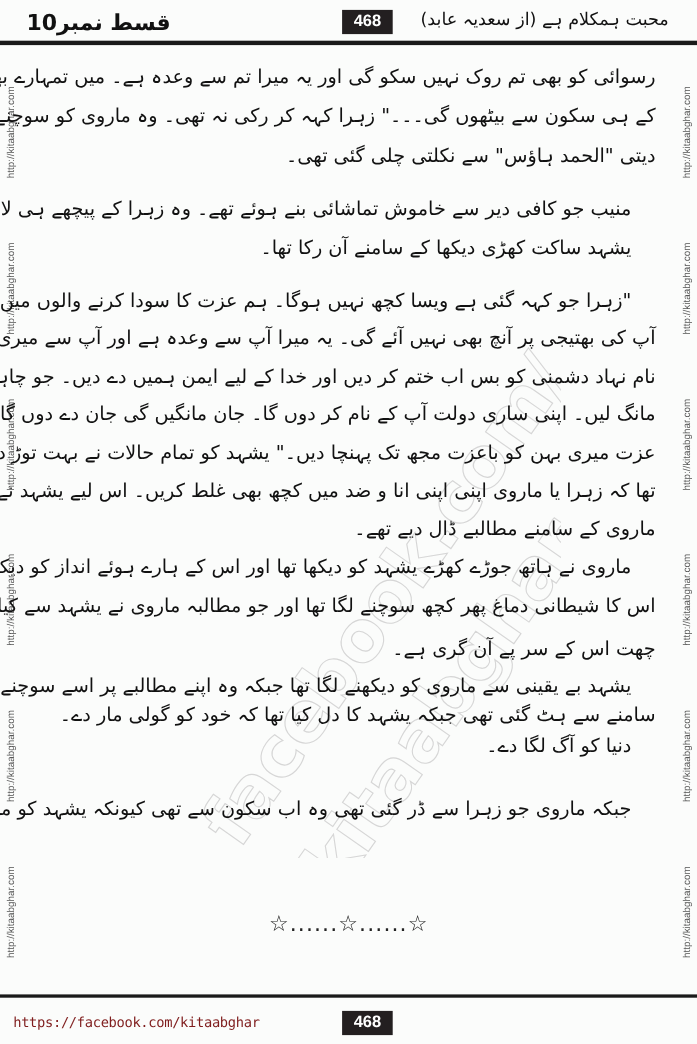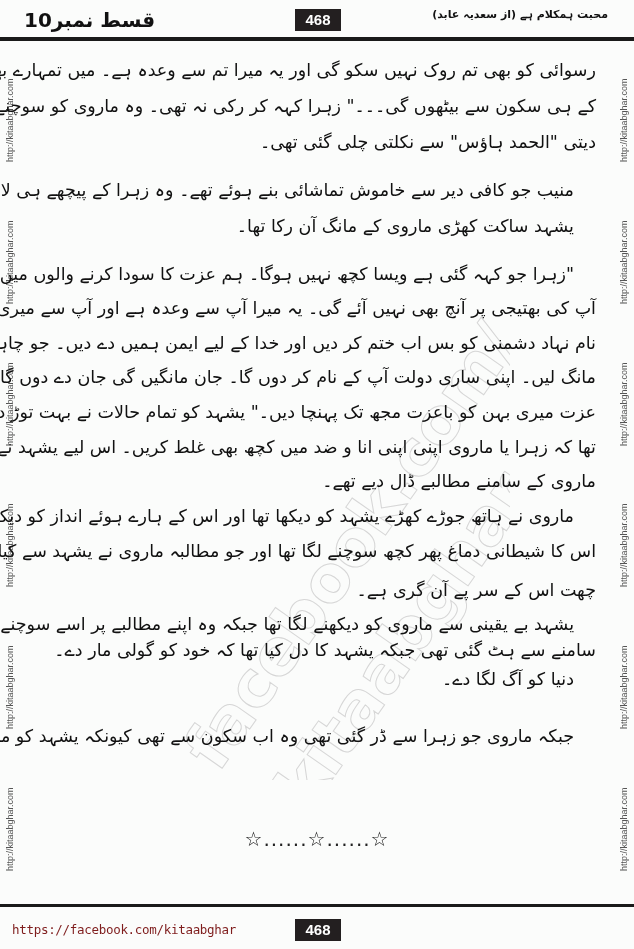--- a/index.html
+++ b/index.html
@@ -9,32 +9,32 @@
     overflow: hidden;
   }
   body { position: relative; font-family: "DejaVu Sans", sans-serif; color: #111; }
 
   
   .header {
     position: absolute; left: 0; top: 0; width: 634px; height: 38px;
   }
   .header .title {
     position: absolute; right: 26px; top: 8px;
-    direction: rtl; font-size: 11px; font-weight: bold; color: #111;
+    direction: rtl; font-size: 16px; font-weight: normal; color: #111;
     font-family: "DejaVu Sans", sans-serif;
   }
   .header .episode {
     position: absolute; left: 24px; top: 8px;
     direction: rtl; font-size: 20px; font-weight: bold; color: #111;
   }
   .page-badge {
     position: absolute; background: #231f20; color: #fff;
     font-family: "Liberation Sans", sans-serif; font-weight: bold;
     font-size: 15px; text-align: center; line-height: 22px;
-    width: 46px; height: 22px;
+    width: 46px; height: 22px; margin-left: 16px;
   }
   .header .page-badge { left: 295px; top: 9px; }
   .rule-top {
     position: absolute; left: 0; top: 37px; width: 634px; height: 4px; background: #1a1a1a;
   }
 
   
   .side {
     position: absolute; top: 50px; height: 850px; width: 14px;
     display: flex; flex-direction: column; justify-content: space-around; align-items: center;
@@ -118,21 +118,21 @@
 <div class="wm">
   <span style="left:20px; top:480px;">facebook.com/</span>
   <span style="left:110px; top:520px;">kitaabghar.com</span>
 </div>
 
 <div class="content">
   <div class="line full" style="top:2px;">رسوائی کو بھی تم روک نہیں سکو گی اور یہ میرا تم سے وعدہ ہے۔ میں تمہارے بھائی کی عزت کا جنازہ نکال</div>
   <div class="line full" style="top:38px;">کے ہی سکون سے بیٹھوں گی۔۔۔" زہرا کہہ کر رکی نہ تھی۔ وہ ماروی کو سوچنے کے لیے 1 گھنٹہ کا وقت</div>
   <div class="line" style="top:74px;">دیتی "الحمد ہاؤس" سے نکلتی چلی گئی تھی۔</div>
   <div class="line indent" style="top:122px;">منیب جو کافی دیر سے خاموش تماشائی بنے ہوئے تھے۔ وہ زہرا کے پیچھے ہی لاؤنج سے نکل گئے تھے۔</div>
-  <div class="line indent" style="top:158px;">یشہد ساکت کھڑی ماروی کے مانگ آن رکا تھا۔</div>
+  <div class="line indent" style="top:158px;">یشہد ساکت کھڑی دیکھا کے سامنے آن رکا تھا۔</div>
   <div class="line indent" style="top:206px;">"زہرا جو کہہ گئی ہے ویسا کچھ نہیں ہوگا۔ ہم عزت کا سودا کرنے والوں میں سے ہرگز نہیں ہیں۔</div>
   <div class="line full" style="top:240px;">آپ کی بھتیجی پر آنچ بھی نہیں آئے گی۔ یہ میرا آپ سے وعدہ ہے اور آپ سے میری درخواست ہے کہ</div>
   <div class="line full" style="top:275px;">نام نہاد دشمنی کو بس اب ختم کر دیں اور خدا کے لیے ایمن ہمیں دے دیں۔ جو چاہیے آپ کو مجھ سے</div>
   <div class="line full" style="top:309px;">مانگ لیں۔ اپنی ساری دولت آپ کے نام کر دوں گا۔ جان مانگیں گی جان دے دوں گا۔ بس میری</div>
   <div class="line full" style="top:344px;">عزت میری بہن کو باعزت مجھ تک پہنچا دیں۔" یشہد کو تمام حالات نے بہت توڑ دیا تھا اور وہ نہیں چاہتا</div>
   <div class="line full" style="top:379px;">تھا کہ زہرا یا ماروی اپنی اپنی انا و ضد میں کچھ بھی غلط کریں۔ اس لیے یشہد نے اپنی ہار تسلیم کرتے ہوئے</div>
   <div class="line" style="top:413px;">ماروی کے سامنے مطالبے ڈال دیے تھے۔</div>
   <div class="line full indent" style="top:448px; left:0;">ماروی نے ہاتھ جوڑے کھڑے یشہد کو دیکھا تھا اور اس کے ہارے ہوئے انداز کو دیکھتے ہوئے</div>
   <div class="line full" style="top:483px;">اس کا شیطانی دماغ پھر کچھ سوچنے لگا تھا اور جو مطالبہ ماروی نے یشہد سے کیا تھا اسے لگا تھا۔ کمرے کی</div>
   <div class="line" style="top:522px;">چھت اس کے سر پے آن گری ہے۔</div>

